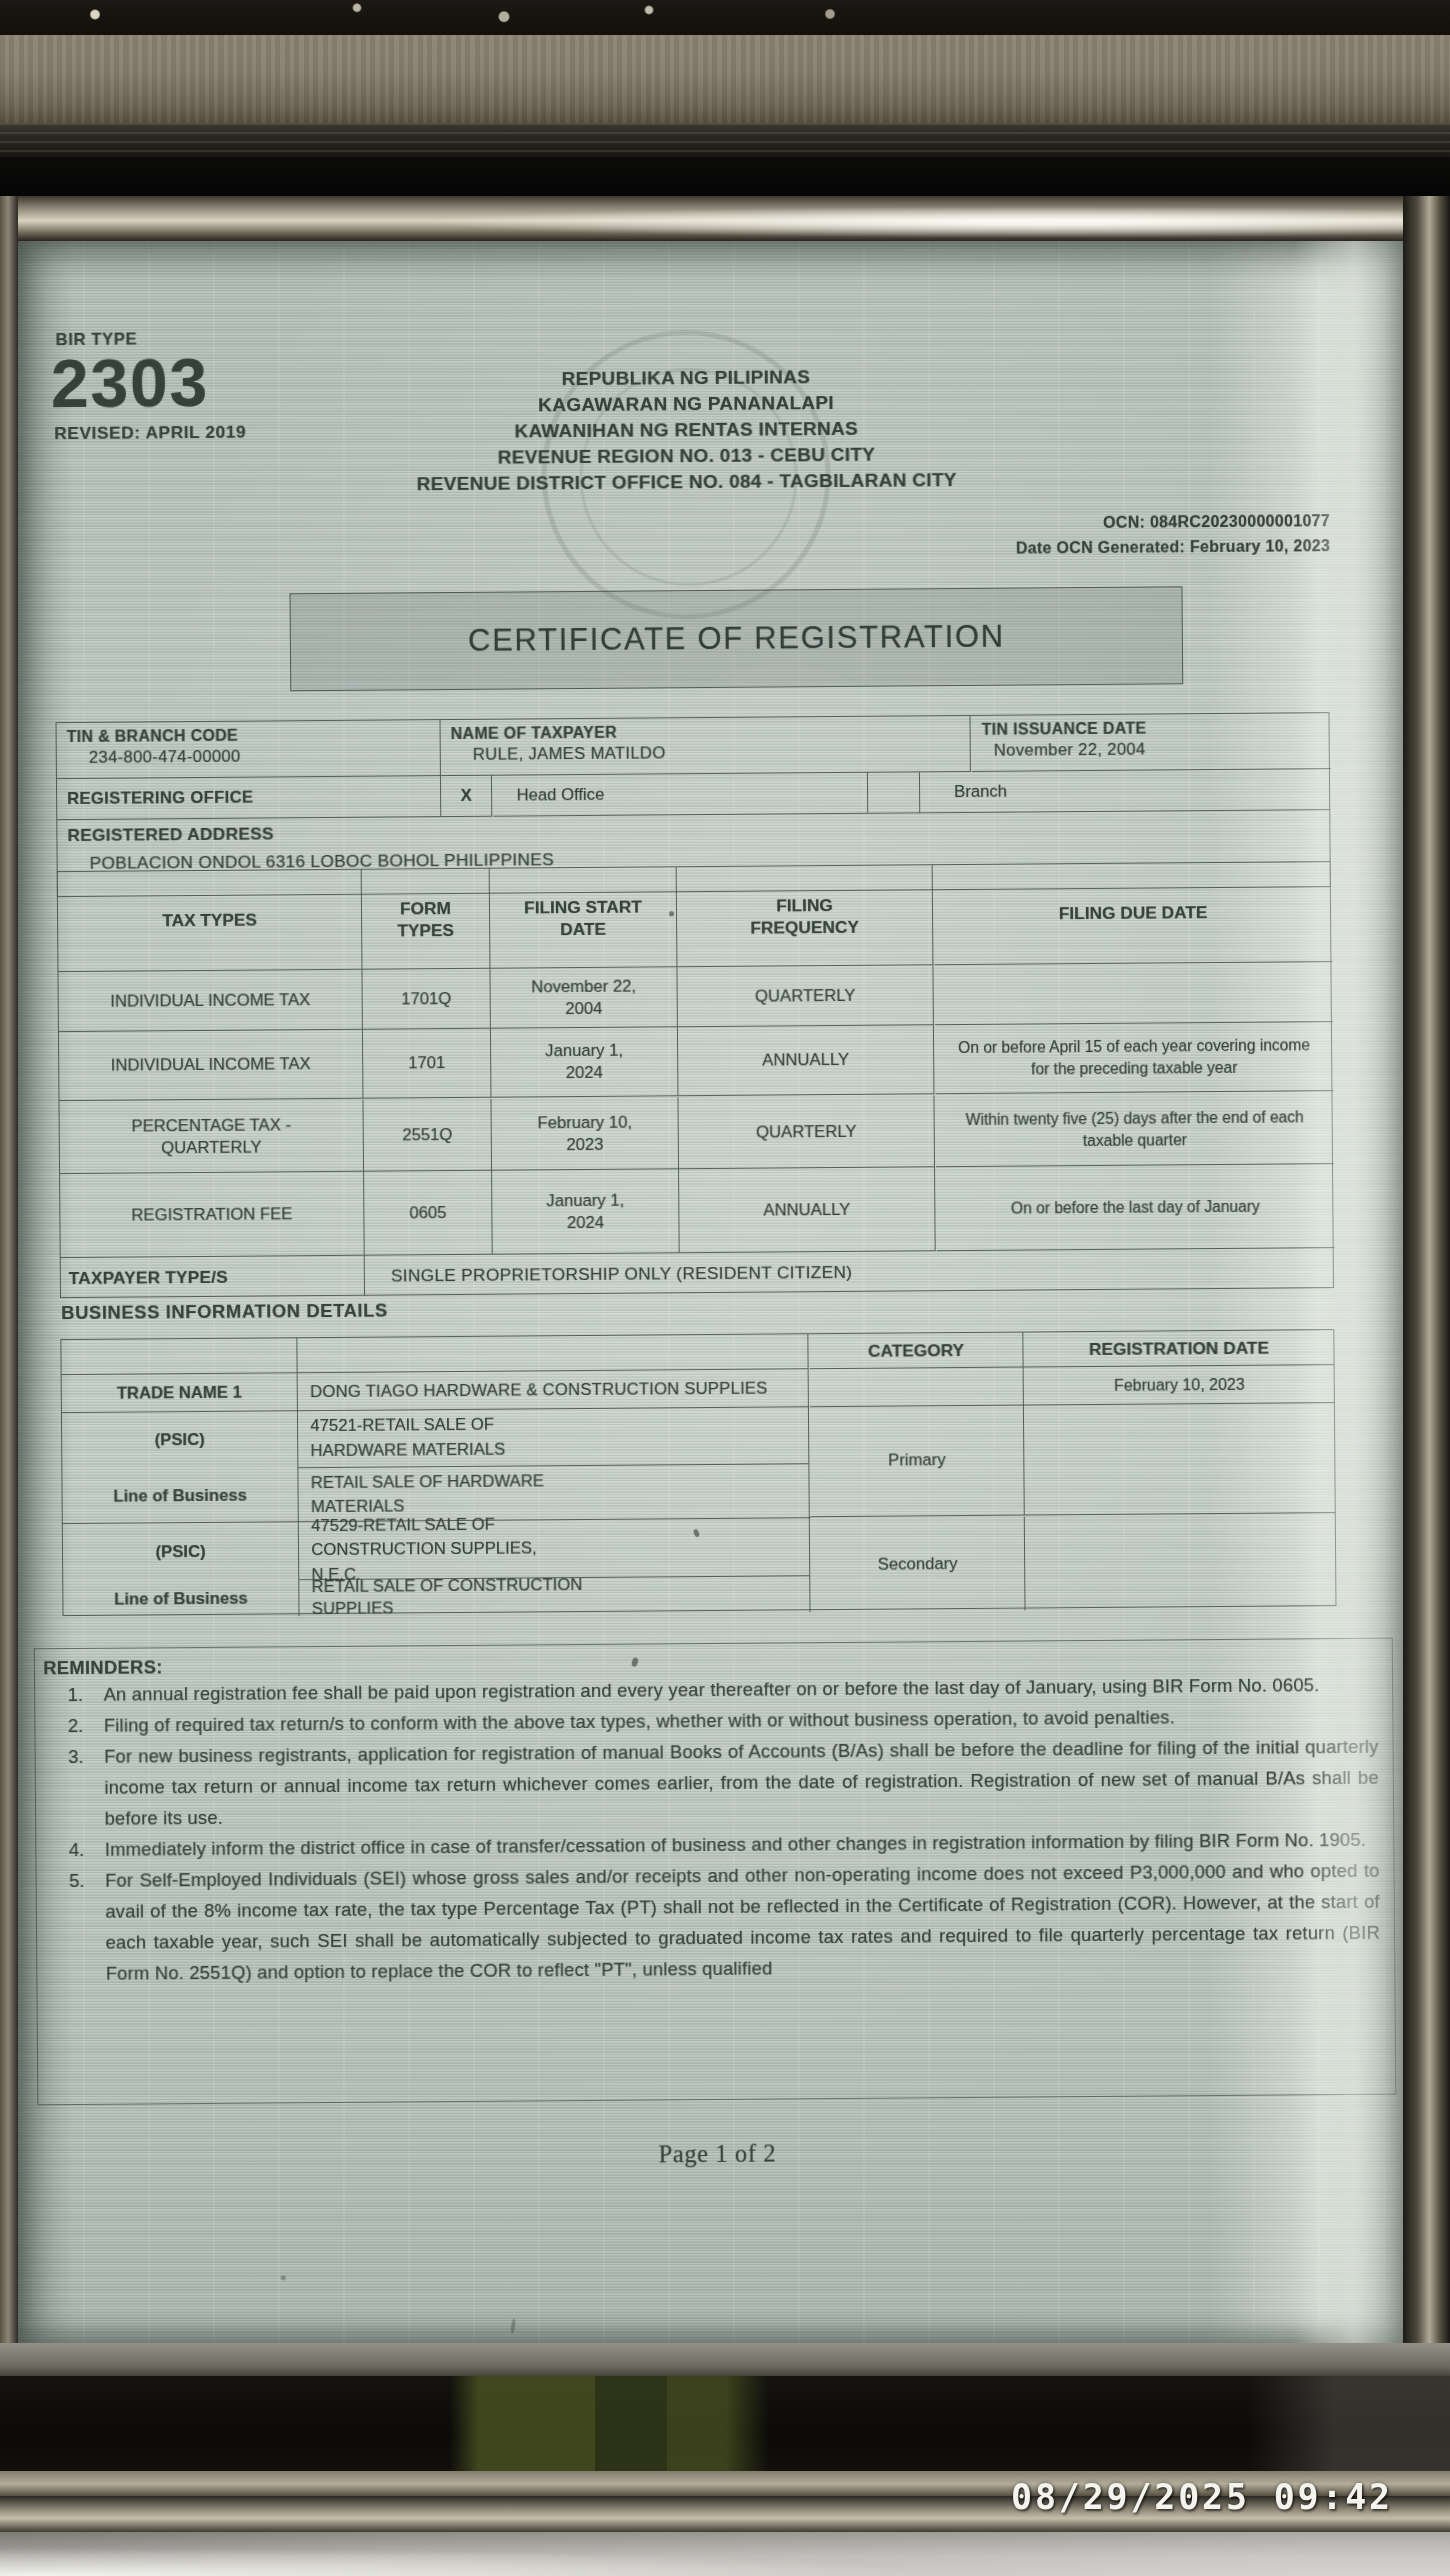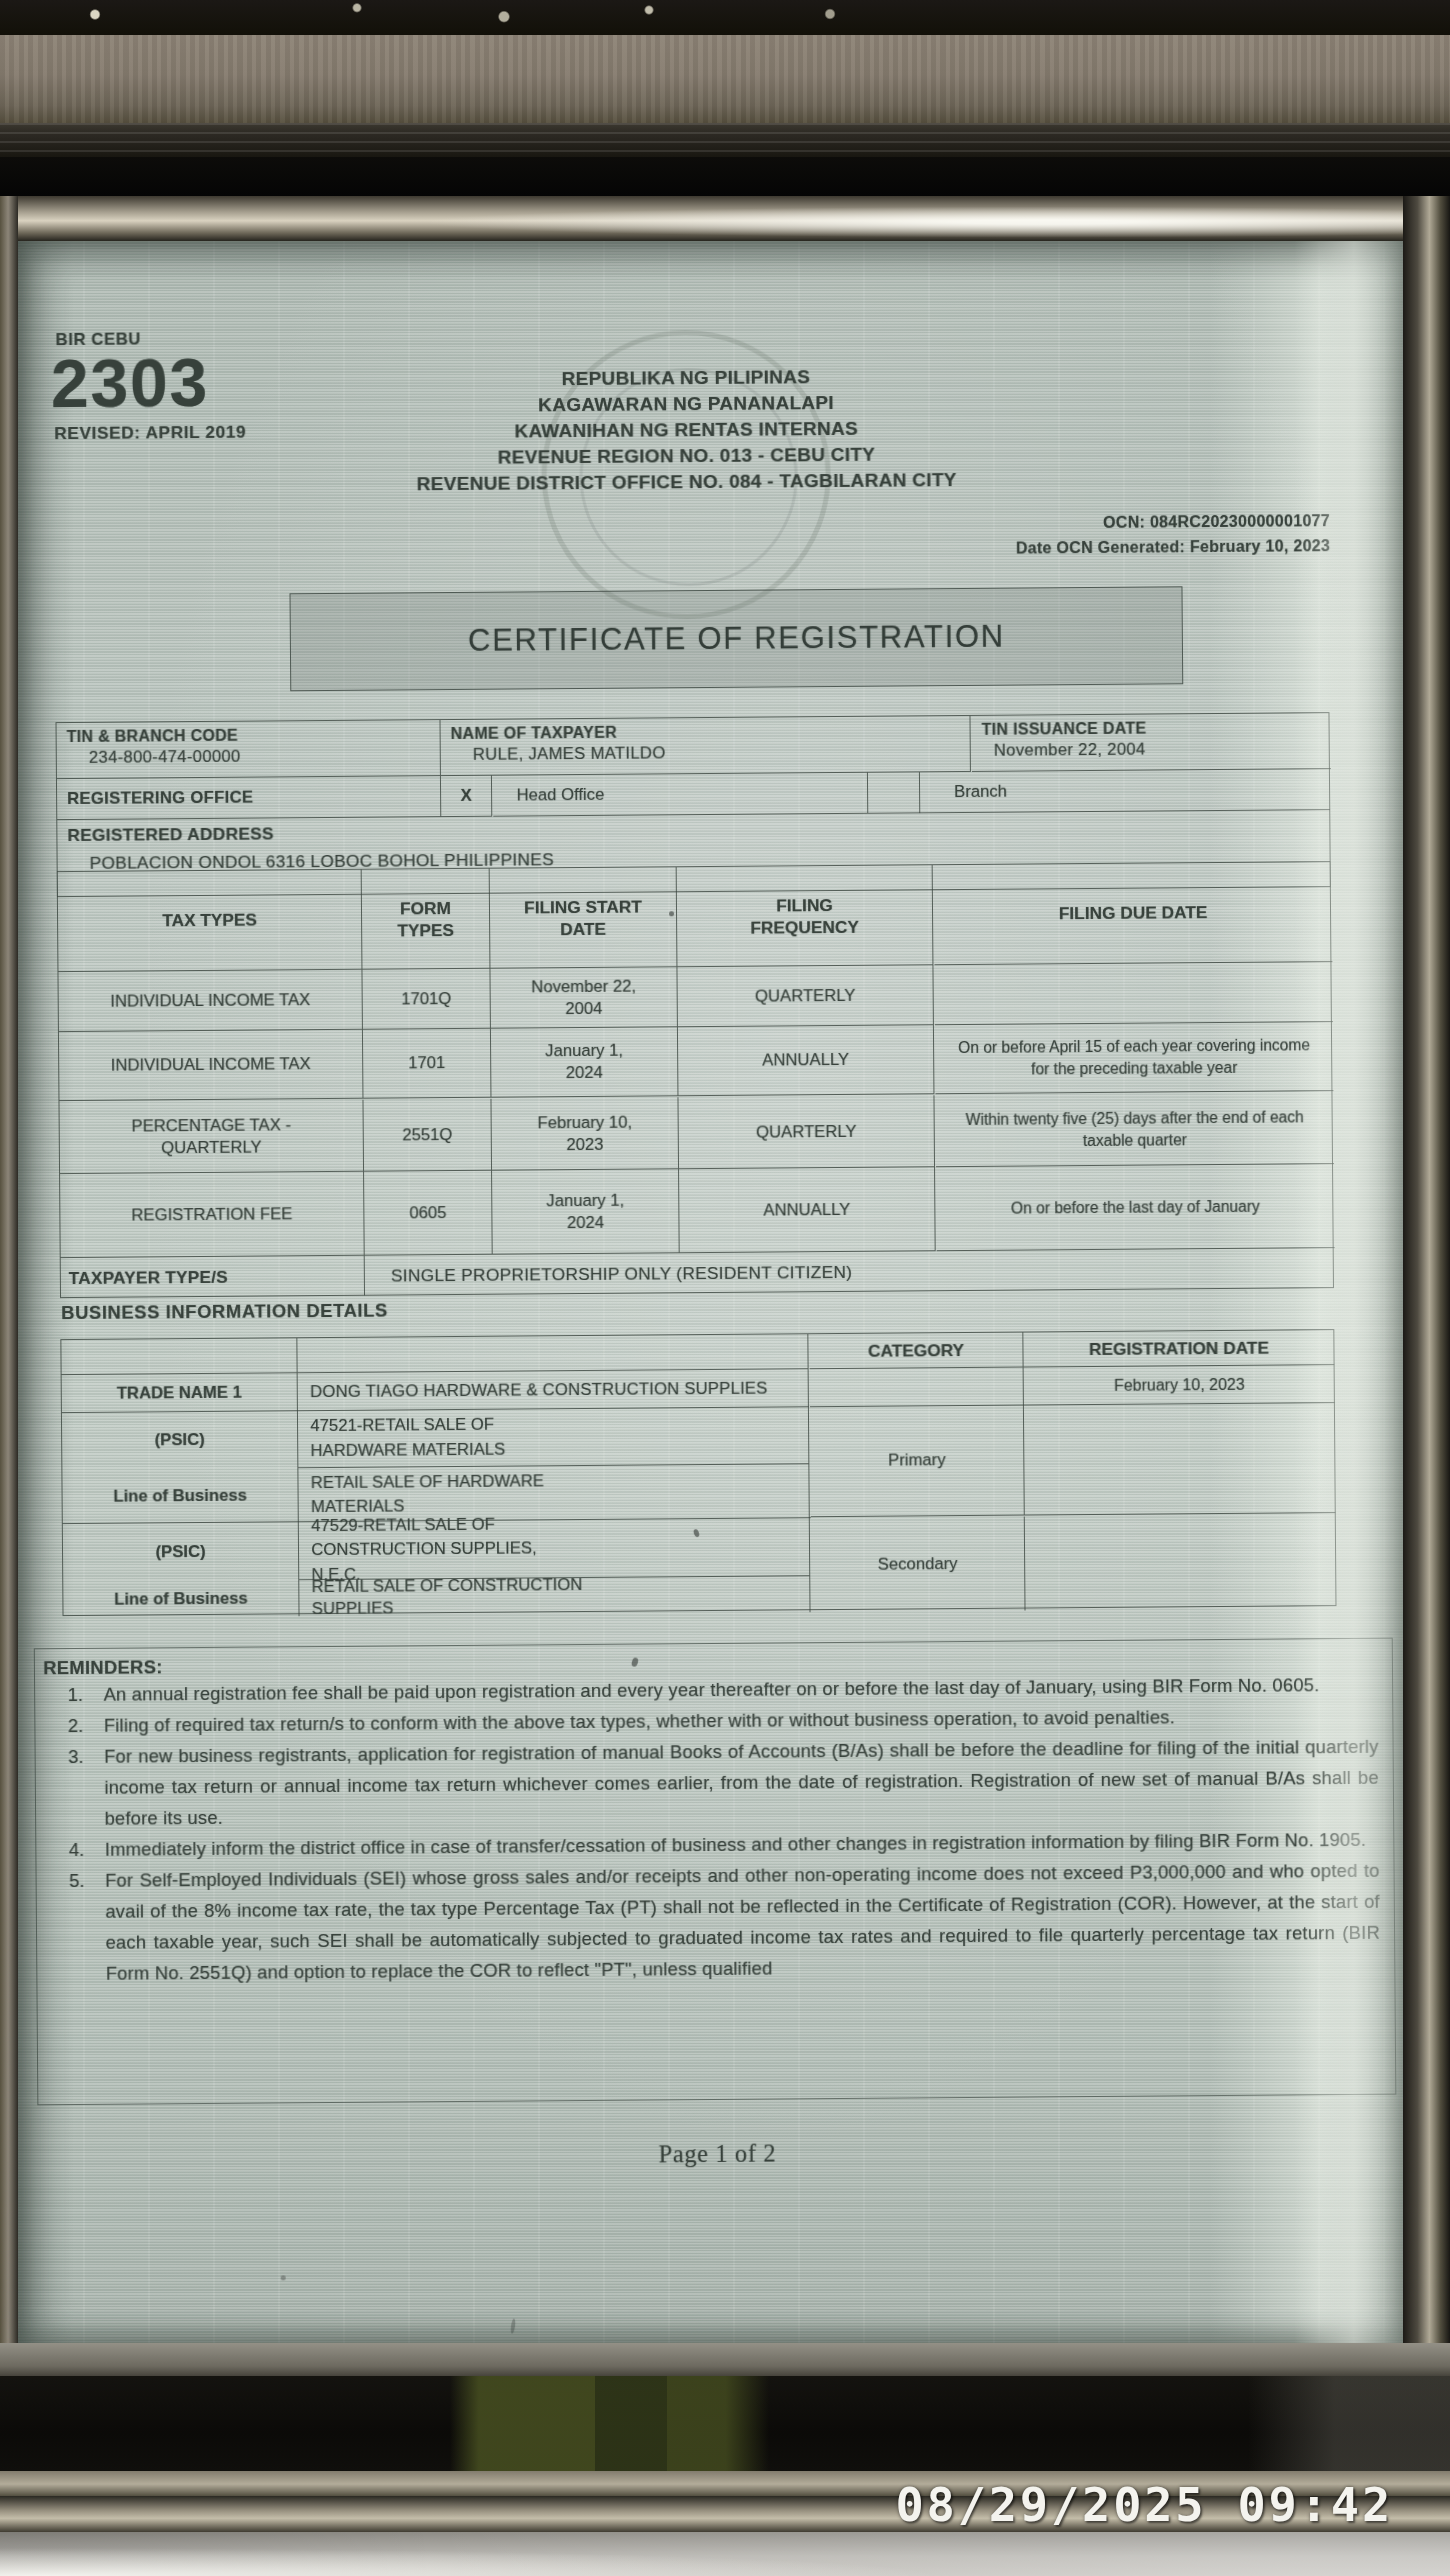--- a/index.html
+++ b/index.html
@@ -94,40 +94,40 @@
   .rem-title{font-size:18.4px;font-weight:bold;padding-left:7.8px;letter-spacing:0.3px;}
   .rem-item{position:relative;padding-left:68px;font-size:18.4px;line-height:31px;
     text-align:justify;letter-spacing:0.2px;}
   .rem-num{position:absolute;left:32px;top:0;width:29px;font-size:18.4px;}
 
   .page-footer{font-family:"Liberation Serif",serif;font-size:24.5px;letter-spacing:0.6px;}
 
   .speck{position:absolute;border-radius:50%;background:rgba(38,44,40,.55);}
 
   .timestamp{position:absolute;right:58px;top:2477px;z-index:50;
-    font-family:"DejaVu Sans Mono",monospace;font-weight:bold;font-size:47px;
+    font-family:"DejaVu Sans Mono",monospace;font-weight:bold;font-size:35px;
     color:#f4f3ee;letter-spacing:2.8px;
     text-shadow:0 0 3.9px rgba(0,0,0,.45), 1.7px 1.7px 2.2px rgba(0,0,0,.5);}
 </style>
 </head>
 <body>
 
 <div class="scene">
   <div class="wall-top"></div>
   <div class="ledge"></div>
   <div class="ledge-shadow"></div>
   <div class="gap-black"></div>
   <div class="rail-top"></div>
   <div class="frame-left"></div>
   <div class="frame-right"></div>
 
   <div class="sheet">
     <div class="sheet-content">
 
-      <div class="abs b" style="left:45px;top:84px;font-size:16.7px;letter-spacing:0.6px;">BIR CEBU</div>
+      <div class="abs b" style="left:45px;top:84px;font-size:16.7px;letter-spacing:0.6px;">BIR TYPE</div>
       <div class="abs b" style="left:40px;top:98px;font-size:68px;letter-spacing:1.7px;">2303</div>
       <div class="abs b" style="left:43px;top:177px;font-size:17.3px;letter-spacing:0.6px;">REVISED: APRIL 2019</div>
 
       <div class="abs seal" style="left:530px;top:89px;width:279px;height:279px;">
         <div class="seal-inner"></div>
       </div>
 
       <div class="abs b" style="left:275px;top:124px;width:800px;text-align:center;font-size:19px;line-height:26px;letter-spacing:0.3px;">
         <div>REPUBLIKA NG PILIPINAS</div>
         <div>KAGAWARAN NG PANANALAPI</div>

